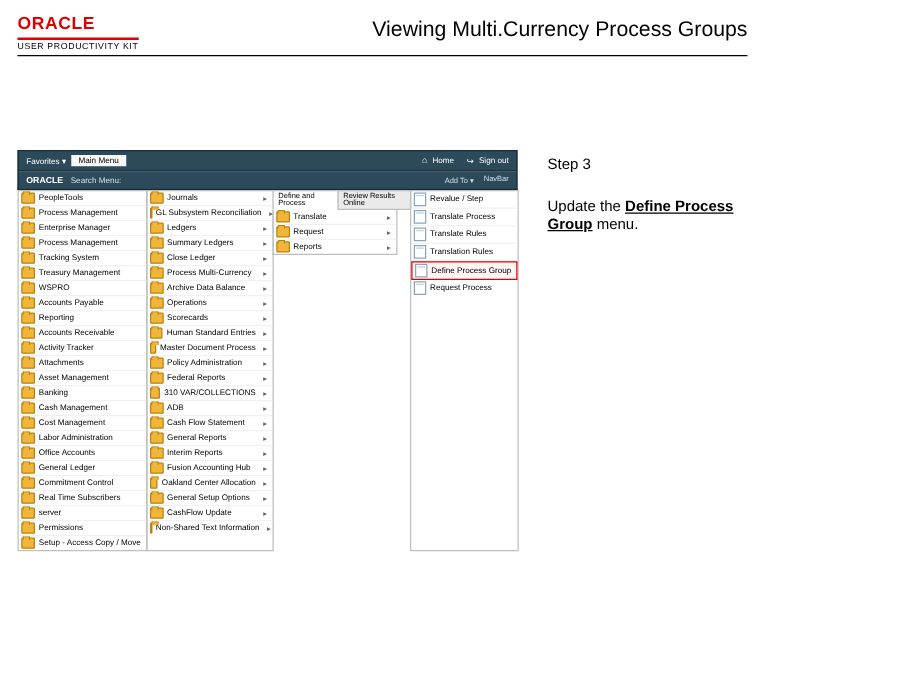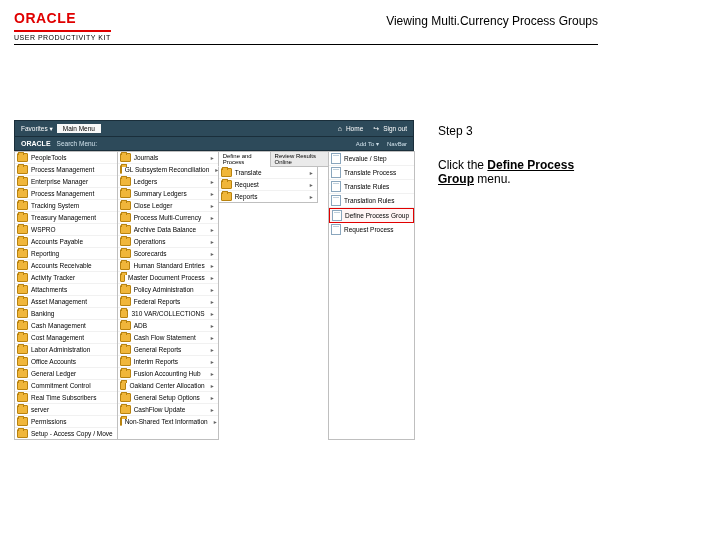--- a/index.html
+++ b/index.html
@@ -1,21 +1,21 @@
 <!DOCTYPE html>
 <html><head>
 <meta charset="utf-8">
 <style>
   html,body{margin:0;padding:0;width:720px;height:540px;font-family:Arial,Helvetica,sans-serif;background:#fff;color:#000;}
   .page{position:relative;width:612px;height:540px;}
   .header{position:absolute;left:14px;top:10px;right:14px;height:36px;}
   .logo-block{position:absolute;left:0;top:0;}
   .oracle-logo{color:#e00000;font-weight:bold;font-size:14px;letter-spacing:0.5px;}
   .upk{font-size:7px;letter-spacing:0.5px;margin-top:2px;border-top:2px solid #e00000;padding-top:2px;display:inline-block;}
-  .title{position:absolute;right:0;top:4px;font-size:12px;}
+  .title{position:absolute;right:0;top:4px;font-size:17px;}
   .divider{position:absolute;left:14px;right:14px;top:44px;border-top:1px solid #000;}
   
   .shot{position:absolute;left:14px;top:120px;width:400px;font-size:6.5px;}
   .topbar{background:#2d4a5a;color:#fff;padding:3px 6px;display:flex;align-items:center;border:1px solid #1a2e3a;}
   .topbar .tab{background:#f8f8f8;color:#000;padding:1px 6px;margin-left:4px;font-size:6.5px;}
   .topbar .spacer{flex:1;}
   .topbar .ico{margin:0 4px;font-size:7px;}
   .oracle-nav{background:#2d4a5a;color:#cfe0ea;padding:3px 6px;display:flex;align-items:center;border:1px solid #1a2e3a;border-top:none;}
   .olog{color:#fff;font-weight:bold;font-size:7px;margin-right:6px;}
   .oracle-nav .navlabel{font-size:6.5px;}
@@ -54,21 +54,21 @@
     <div class="oracle-logo">ORACLE</div>
     <div class="upk">USER PRODUCTIVITY KIT</div>
   </div>
   <div class="title">Viewing Multi.Currency Process Groups</div>
 </div>
 <div class="divider"></div>
 
 <div class="instr">
   <div class="step">Step 3</div>
   <div class="click">
-    <span>Click the </span><b class="u">Define Process Group</b><span> menu.</span>
+    <span>Update the </span><b class="u">Define Process Group</b><span> menu.</span>
   </div>
 </div>
 
 <div class="shot">
   <div class="topbar">
     <span>Favorites ▾</span>
     <span class="tab">Main Menu</span>
     <span class="spacer"></span>
     <span class="ico">⌂</span>
         <span>Home</span>

